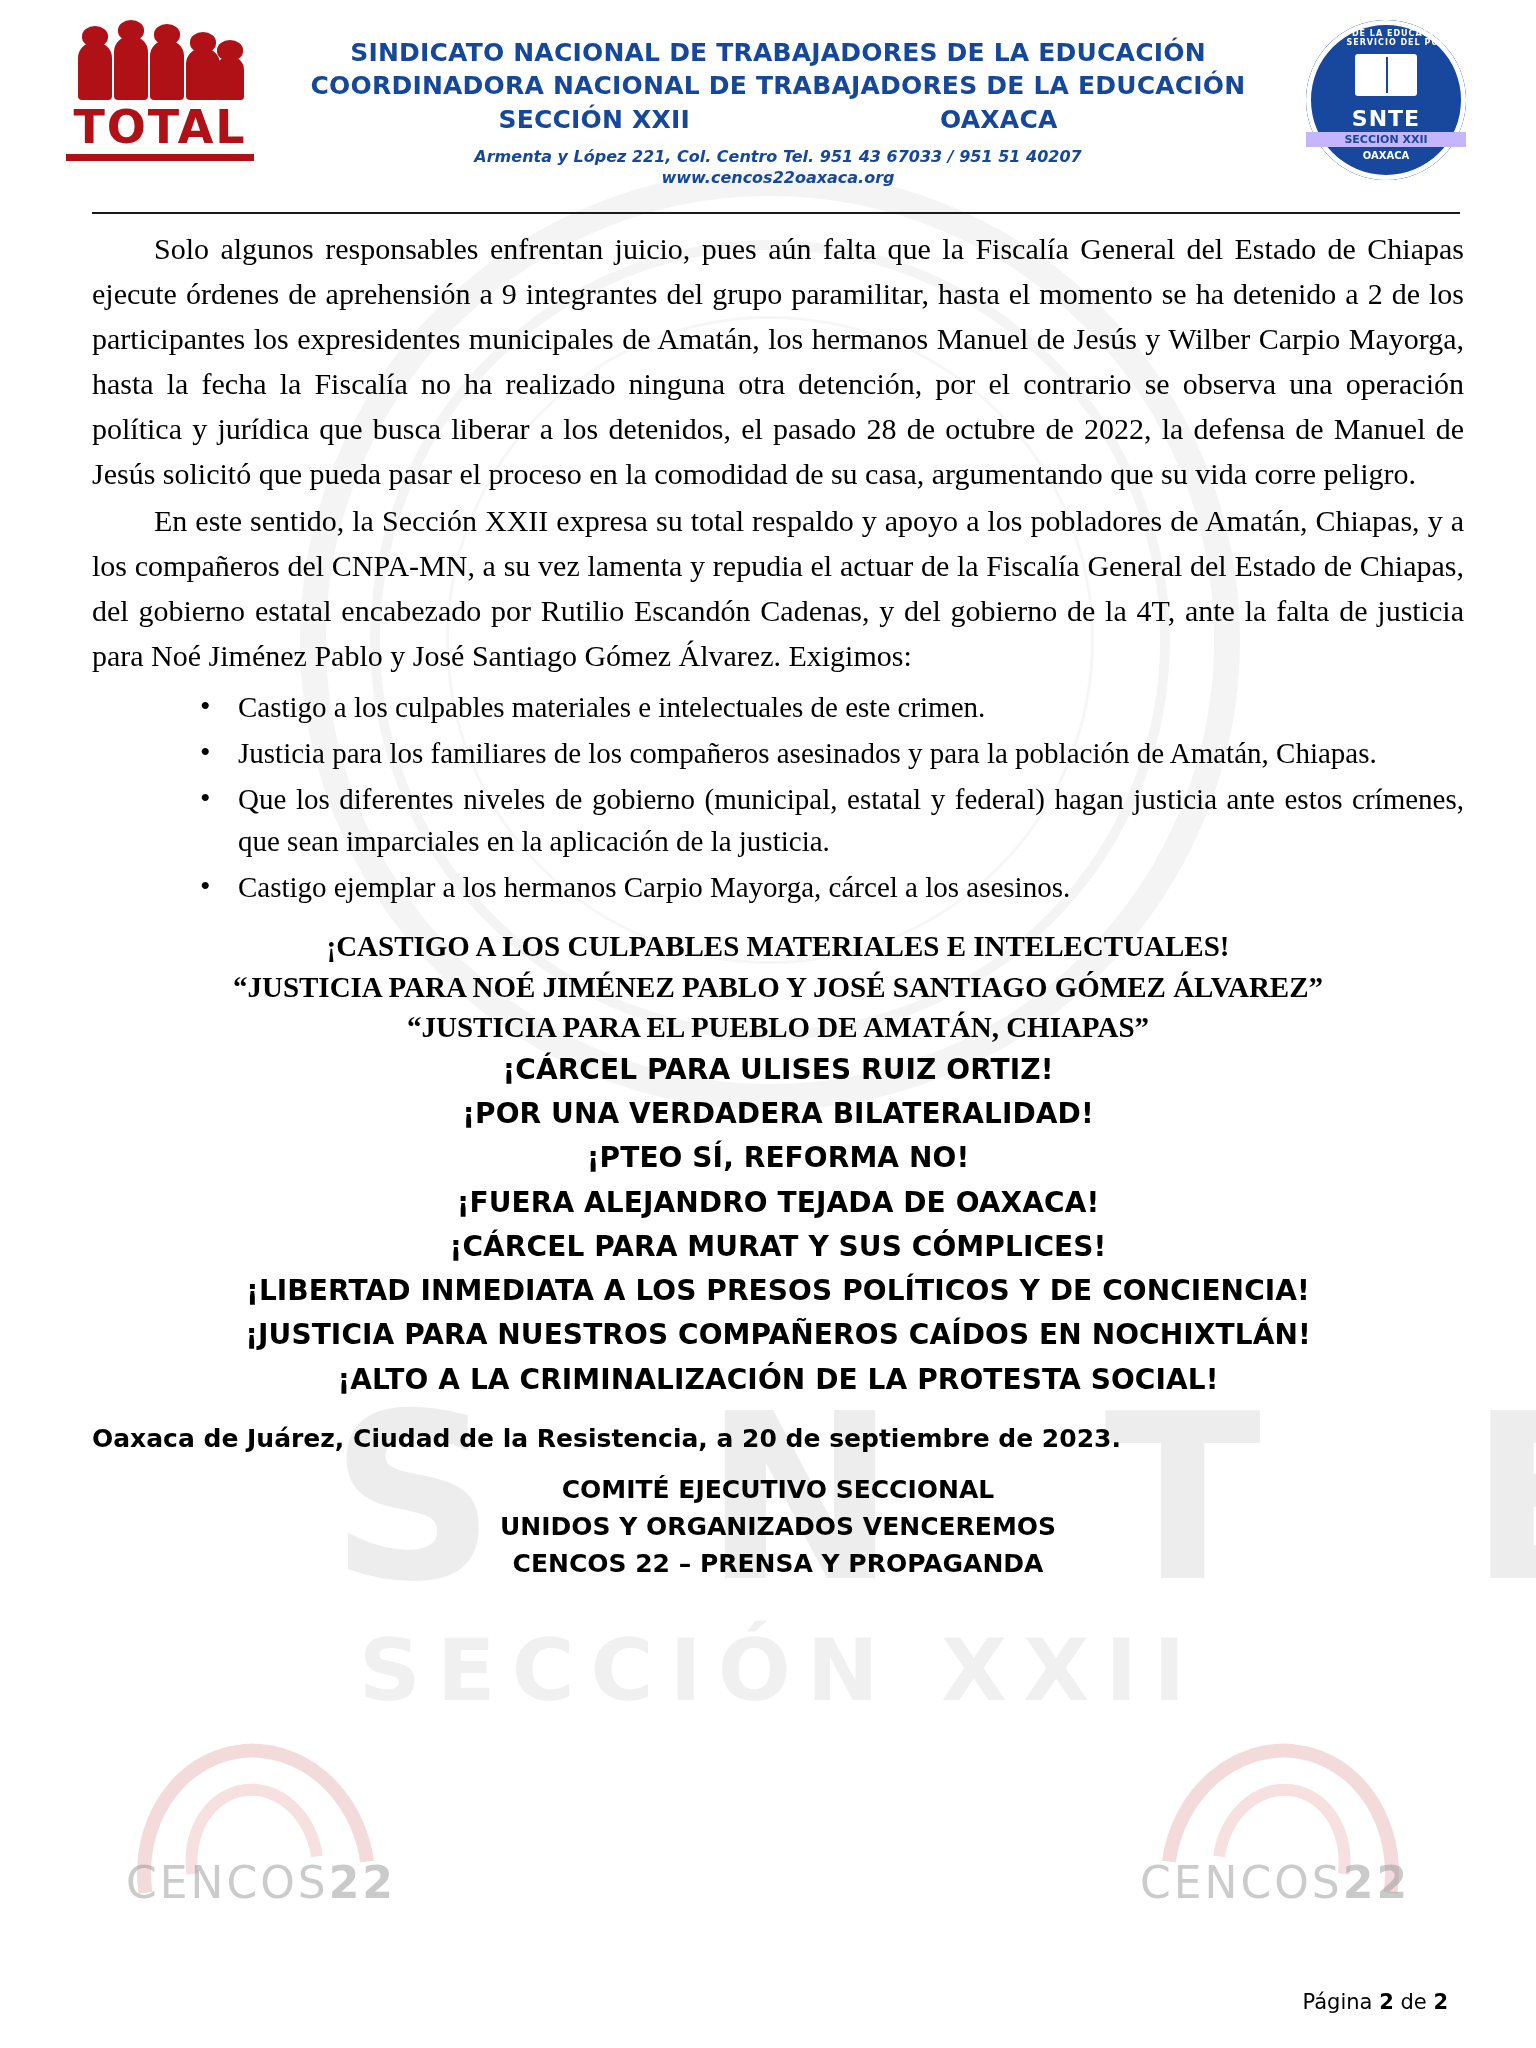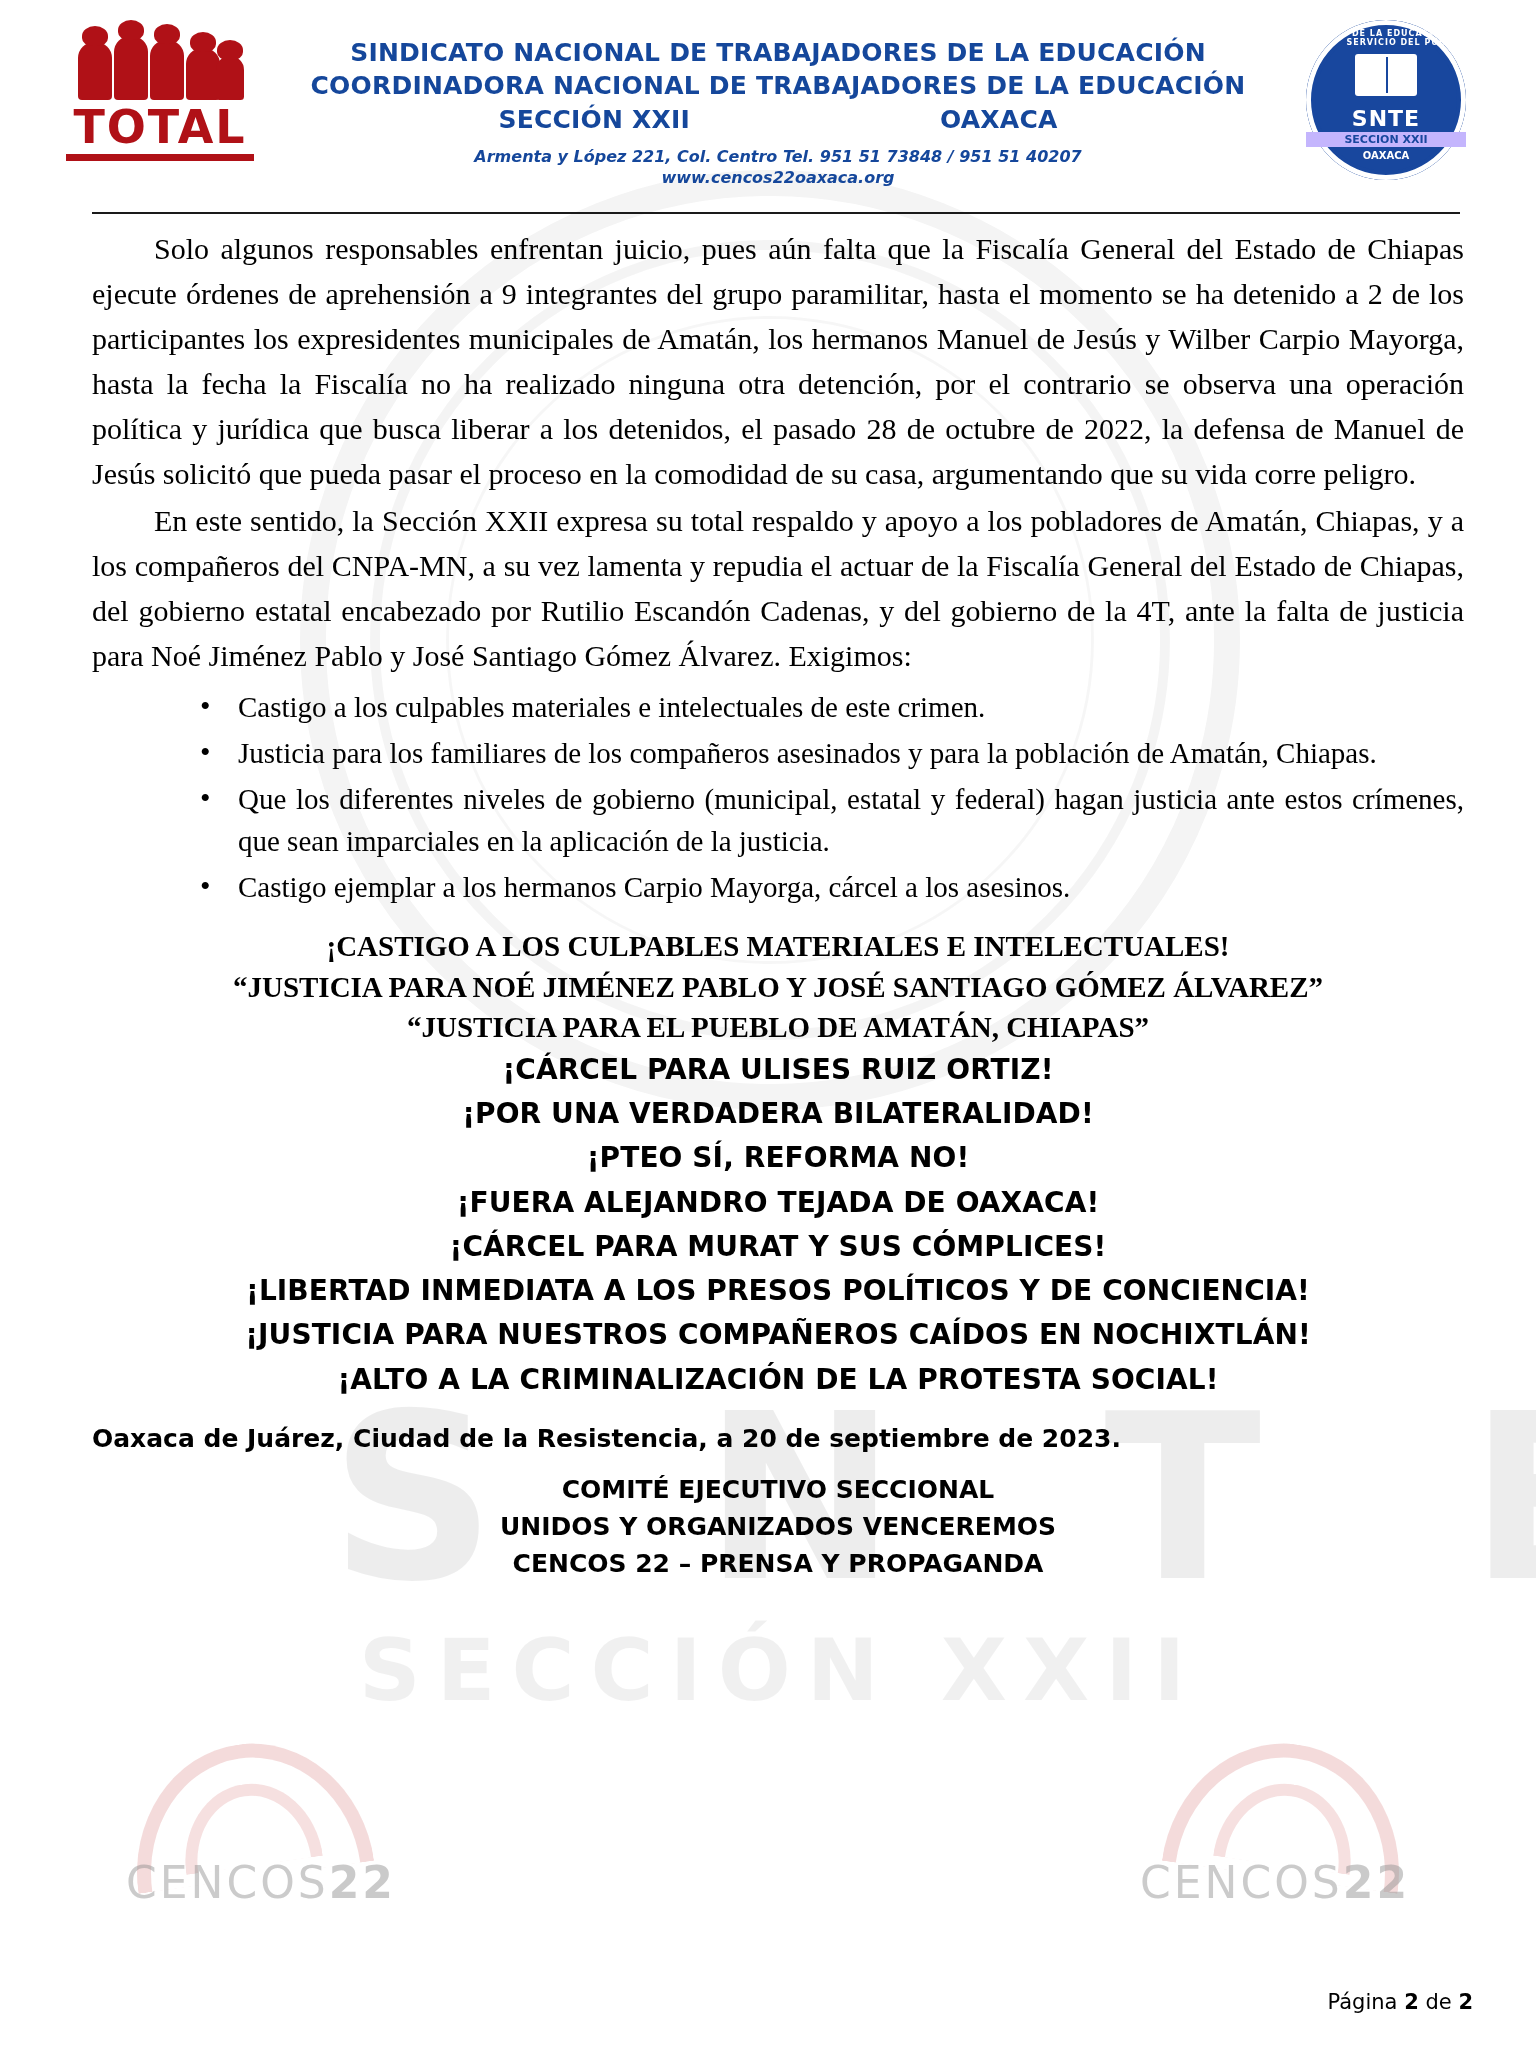--- a/index.html
+++ b/index.html
@@ -335,21 +335,21 @@
   .committee {
     margin-top: 18px;
     text-align: center;
     font-family: "DejaVu Sans", sans-serif;
     font-weight: bold;
     font-size: 25px;
     line-height: 1.48;
   }
   .footer-page {
     position: absolute;
-    right: 63px;
+    right: 88px;
     bottom: 34px;
     font-family: "DejaVu Sans", sans-serif;
     font-size: 21px;
   }
   .footer-page b { font-weight: bold; }
 </style>
 </head>
 <body>
 
 <div class="page">
@@ -382,21 +382,21 @@
     </div>
 
     <div class="header-center">
       <div class="line">SINDICATO NACIONAL DE TRABAJADORES DE LA EDUCACIÓN</div>
       <div class="line">COORDINADORA NACIONAL DE TRABAJADORES DE LA EDUCACIÓN</div>
       <div class="line row3">
         <span>SECCIÓN XXII</span>
         <span>OAXACA</span>
       </div>
       <div class="contact">
-        <div>Armenta y López 221, Col. Centro   Tel. 951 51 73848 / 951 51 40207</div>
+        <div>Armenta y López 221, Col. Centro   Tel. 951 43 67033 / 951 51 40207</div>
         <div>www.cencos22oaxaca.org</div>
       </div>
     </div>
 
     <div class="logo-snte">
       <div class="snte-seal">
         <div class="ring-text">DE LA EDUCACIÓN AL SERVICIO DEL PUEBLO</div>
         <div class="book"></div>
         <div class="name">SNTE</div>
         <div class="sub1">SECCION XXII</div>

